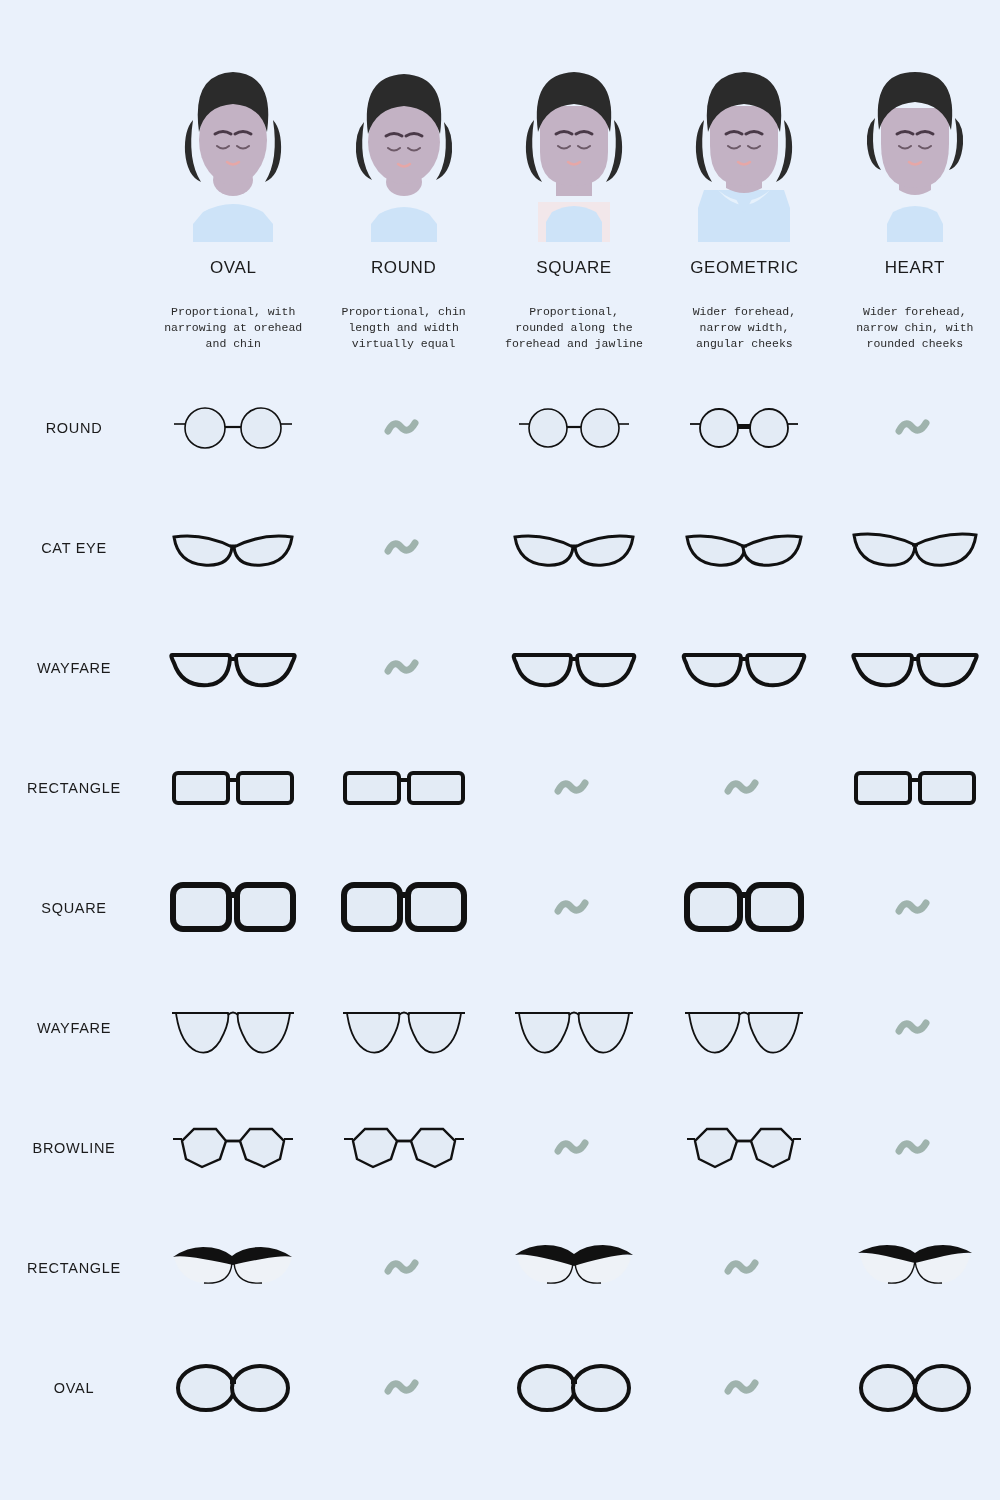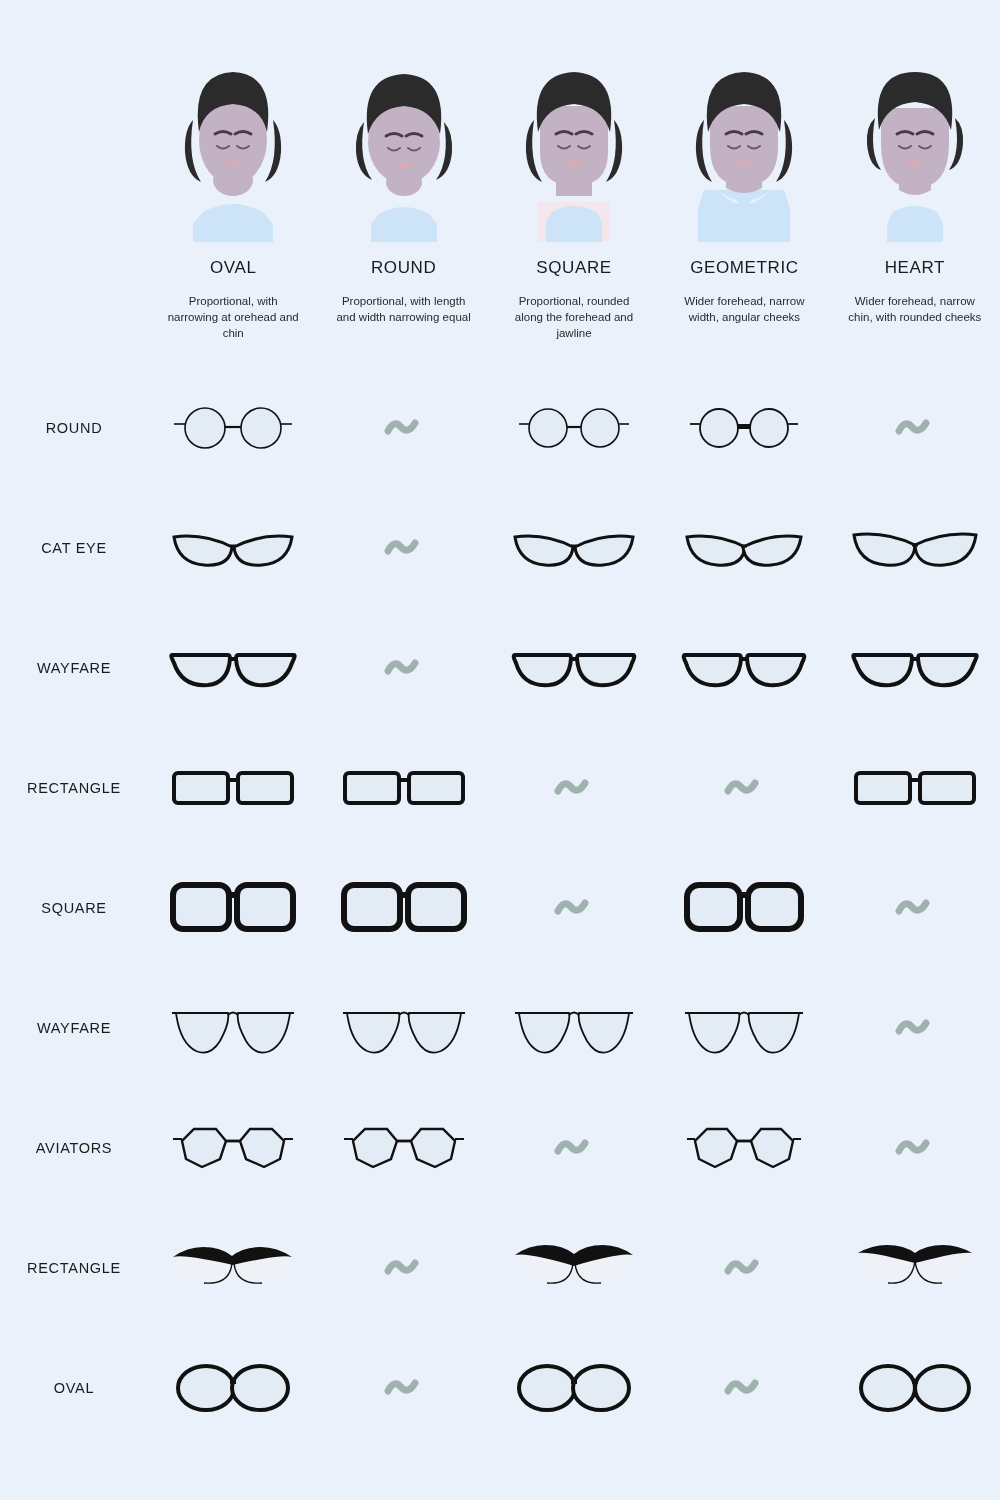--- a/index.html
+++ b/index.html
@@ -49,26 +49,27 @@
     position: relative;
   }
   .face-name {
     margin-top: 16px;
     font-size: 17px;
     letter-spacing: 0.6px;
     font-weight: 400;
     color: #1b1b1b;
   }
   .face-desc {
-    margin-top: 16px;
+    margin-top: 26px;
     font-size: 11.5px;
     line-height: 1.38;
     text-align: center;
     color: #2a2a2a;
     width: 140px;
+    font-family: Liberation Mono, monospace;
   }
 
   
   .grid {
     position: absolute;
     top: 368px;
     left: 0;
     width: 1000px;
   }
   .grid-row {
@@ -140,21 +141,21 @@
           <path d="M30 60 q-6 38 8 58 q-14 -6 -16 -28 q-1 -20 8 -30z" fill="#2b2b2b"></path>
           <path d="M110 60 q6 38 -8 58 q14 -6 16 -28 q1 -20 -8 -30z" fill="#2b2b2b"></path>
           <path d="M52 74 q8 -5 16 0" stroke="#4a3a48" stroke-width="3" fill="none" stroke-linecap="round"></path>
           <path d="M72 74 q8 -5 16 0" stroke="#4a3a48" stroke-width="3" fill="none" stroke-linecap="round"></path>
           <path d="M54 86 q6 5 12 0" stroke="#6d5a68" stroke-width="2" fill="none" stroke-linecap="round"></path>
           <path d="M74 86 q6 5 12 0" stroke="#6d5a68" stroke-width="2" fill="none" stroke-linecap="round"></path>
           <path d="M64 102 q6 5 12 0" stroke="#e6a7a7" stroke-width="2.5" fill="none" stroke-linecap="round"></path>
         </svg>
       </div>
       <div class="face-name">ROUND</div>
-      <div class="face-desc">Proportional, with length and width narrowing equal</div>
+      <div class="face-desc">Proportional, chin length and width virtually equal</div>
     </div>
 
     <div class="face-cell">
       <div class="face-art">
         <svg viewBox="0 0 140 180" width="140" height="180">
           <rect x="34" y="140" width="72" height="40" fill="#f2e7ea"></rect>
           <path d="M48 150 q22 -12 44 0 l6 10 v20 H42 v-20z" fill="#cde3f8"></path>
           <rect x="52" y="108" width="36" height="26" fill="#c3b2c4"></rect>
           <path d="M36 44 h68 v46 q0 34 -34 34 q-34 0 -34 -34z" fill="#c3b2c4"></path>
           <path d="M34 70 q-8 -58 36 -60 q44 2 36 60 q-8 -26 -36 -28 q-28 2 -36 28z" fill="#2b2b2b"></path>
@@ -436,21 +437,21 @@
         </svg>
       </div>
       <div class="cell">
         <svg class="tilde" viewBox="0 0 40 26">
           <path d="M4 16 q6 -12 13 -4 q7 8 14 -4" stroke="#9fb3ad" stroke-width="7" fill="none" stroke-linecap="round"></path>
         </svg>
       </div>
     </div>
 
     <div class="grid-row">
-      <div class="style-label">AVIATORS</div>
+      <div class="style-label">BROWLINE</div>
       <div class="cell">
         <svg class="glass-art" viewBox="0 0 130 62">
           <polygon points="26,12 48,12 58,24 52,42 34,50 18,42 14,24" fill="#e3ebf5" stroke="#111" stroke-width="2.4"></polygon>
           <polygon points="82,12 104,12 116,24 112,42 96,50 78,42 72,24" fill="#e3ebf5" stroke="#111" stroke-width="2.4"></polygon>
           <path d="M58 24 h14" stroke="#111" stroke-width="2.8"></path>
           <path d="M14 22 h-9 M116 22 h9" stroke="#111" stroke-width="2"></path>
         </svg>
       </div>
       <div class="cell">
         <svg class="glass-art" viewBox="0 0 130 62">

